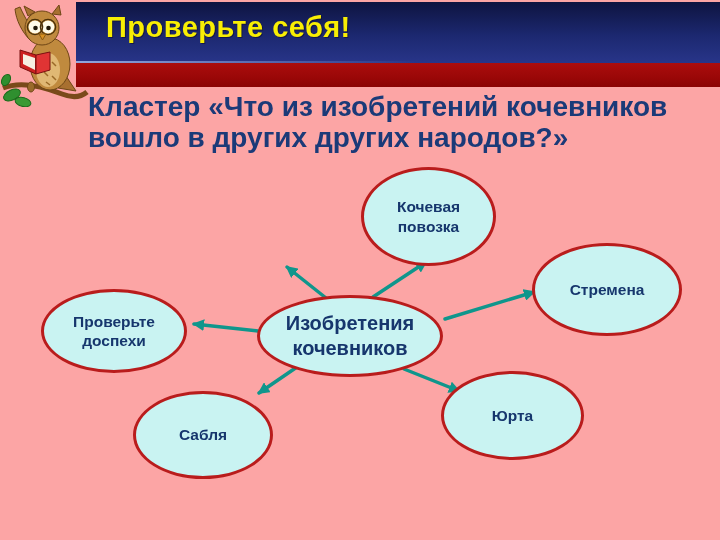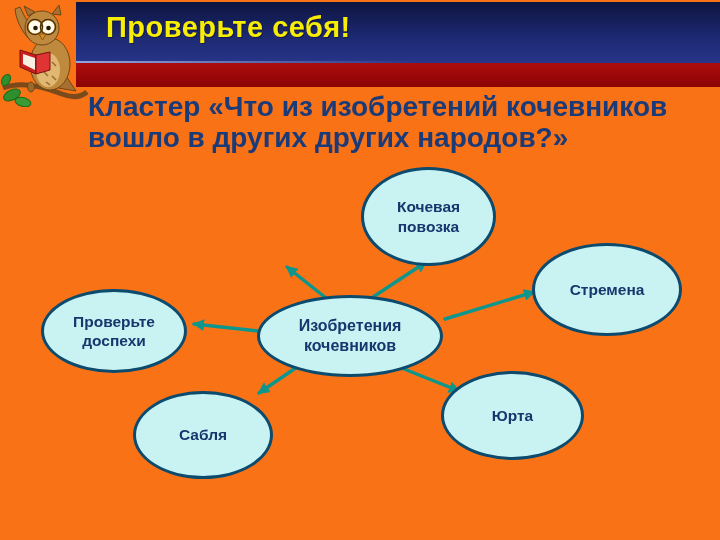--- a/index.html
+++ b/index.html
@@ -1,17 +1,17 @@
 <!DOCTYPE html>
 <html><head>
 <meta charset="utf-8">
 <style>
   html,body{margin:0;padding:0;background:#fff;}
   .slide{
-    position:relative;width:720px;height:540px;background:#f97316;overflow:hidden;
+    position:relative;width:720px;height:540px;background:#fca5a5;overflow:hidden;
     font-family:"Liberation Sans",sans-serif;
   }
   
   .band-blue{
     position:absolute;left:76px;top:2px;right:0;height:61px;
     background:linear-gradient(180deg,#0e1440 0%,#1c2870 55%,#283589 100%);
   }
   .band-sep{
     position:absolute;left:76px;top:61px;width:340px;height:2px;
     background:linear-gradient(90deg,#93a7dd 0%,rgba(147,167,221,0) 100%);
@@ -28,26 +28,26 @@
   
   .subtitle{
     position:absolute;left:88px;top:91px;margin:0;
     font-size:28px;line-height:31px;font-weight:bold;color:#1b3a78;
   }
   
   .arrows{position:absolute;left:0;top:0;width:720px;height:540px;pointer-events:none;}
   .arrows line{stroke:#0f968c;stroke-width:3.5;stroke-linecap:round;}
   .node{
     position:absolute;box-sizing:border-box;
-    border:3px solid #0c4a6e;border-radius:50%;background:#c9f3f2;
+    border:3px solid #b91c1c;border-radius:50%;background:#c9f3f2;
     display:flex;align-items:center;justify-content:center;text-align:center;
     color:#16366d;font-weight:bold;font-size:15.5px;line-height:1.25;
   }
   .node-label{display:block;max-width:120px;}
-  .node-center  {left:257px;top:295px;width:186px;height:82px;font-size:16px;}
+  .node-center  {left:257px;top:295px;width:186px;height:82px;font-size:20px;}
   .node-center .node-label{max-width:145px;}
   .node-shtany  {left:163px;top:183px;width:134px;height:90px;}
   .node-povozka {left:361px;top:167px;width:135px;height:99px;}
   .node-povozka .node-label{max-width:95px;}
   .node-stremena{left:532px;top:243px;width:150px;height:93px;}
   .node-dospehi {left:41px; top:289px;width:146px;height:84px;}
   .node-dospehi .node-label{max-width:105px;}
   .node-sablya  {left:133px;top:391px;width:140px;height:88px;text-align:right;}
   .node-yurta   {left:441px;top:371px;width:143px;height:89px;}
   

